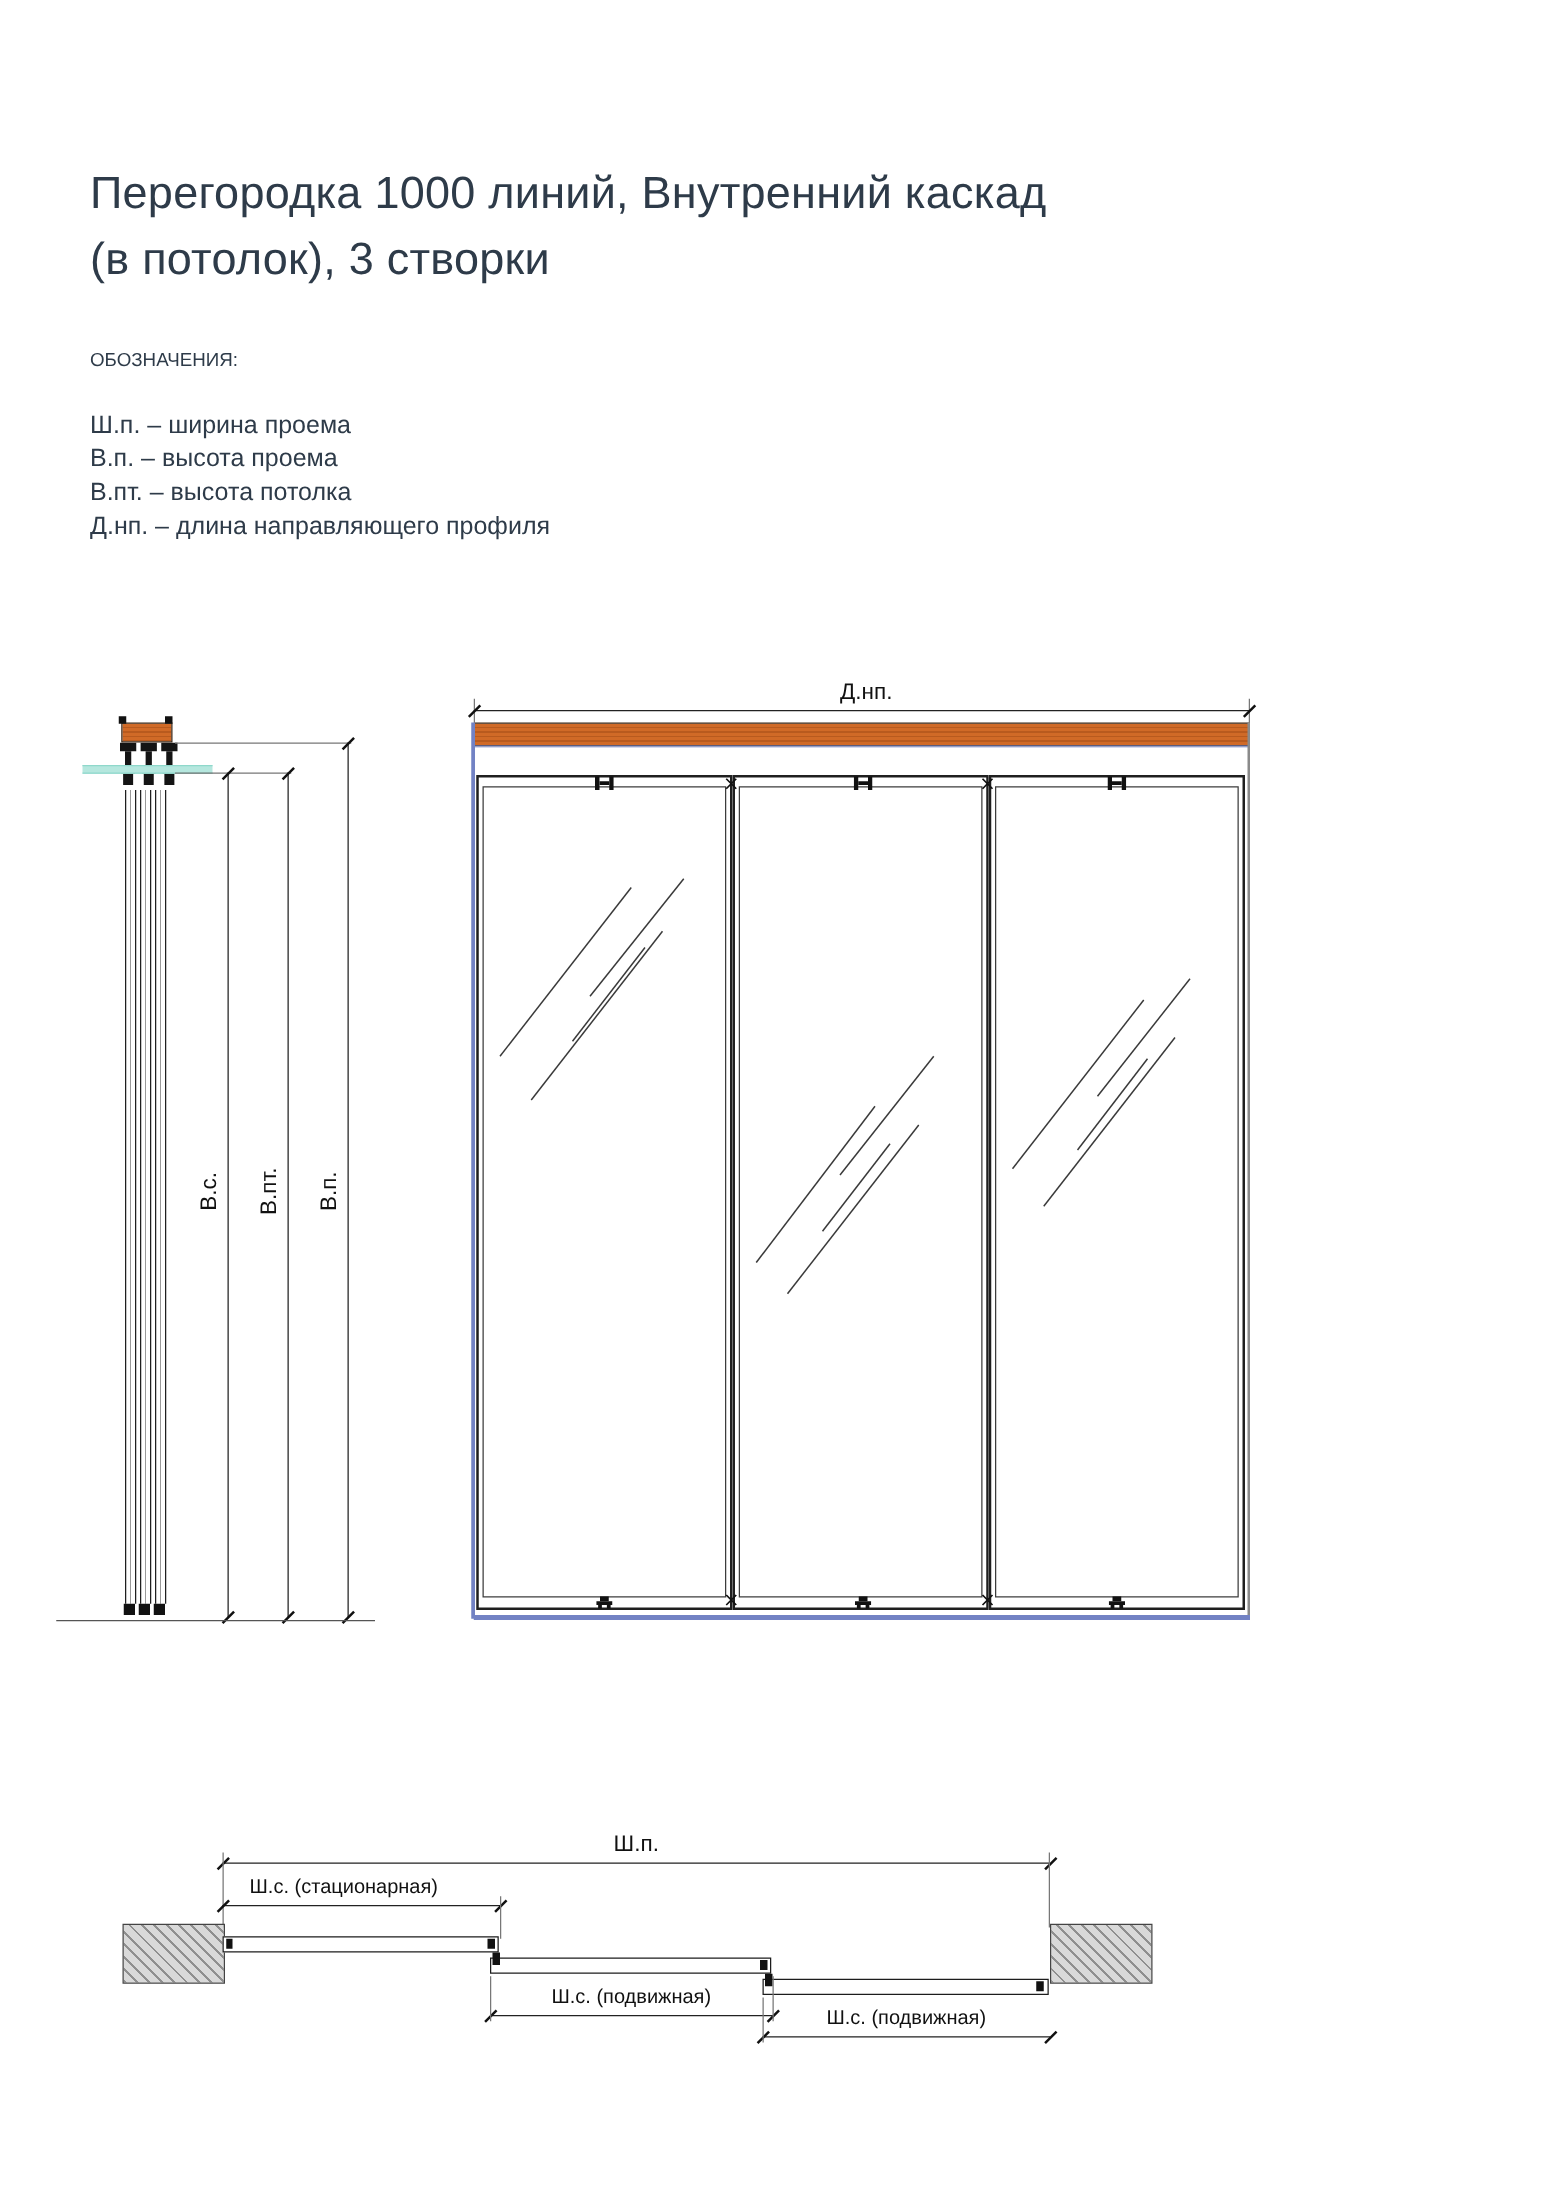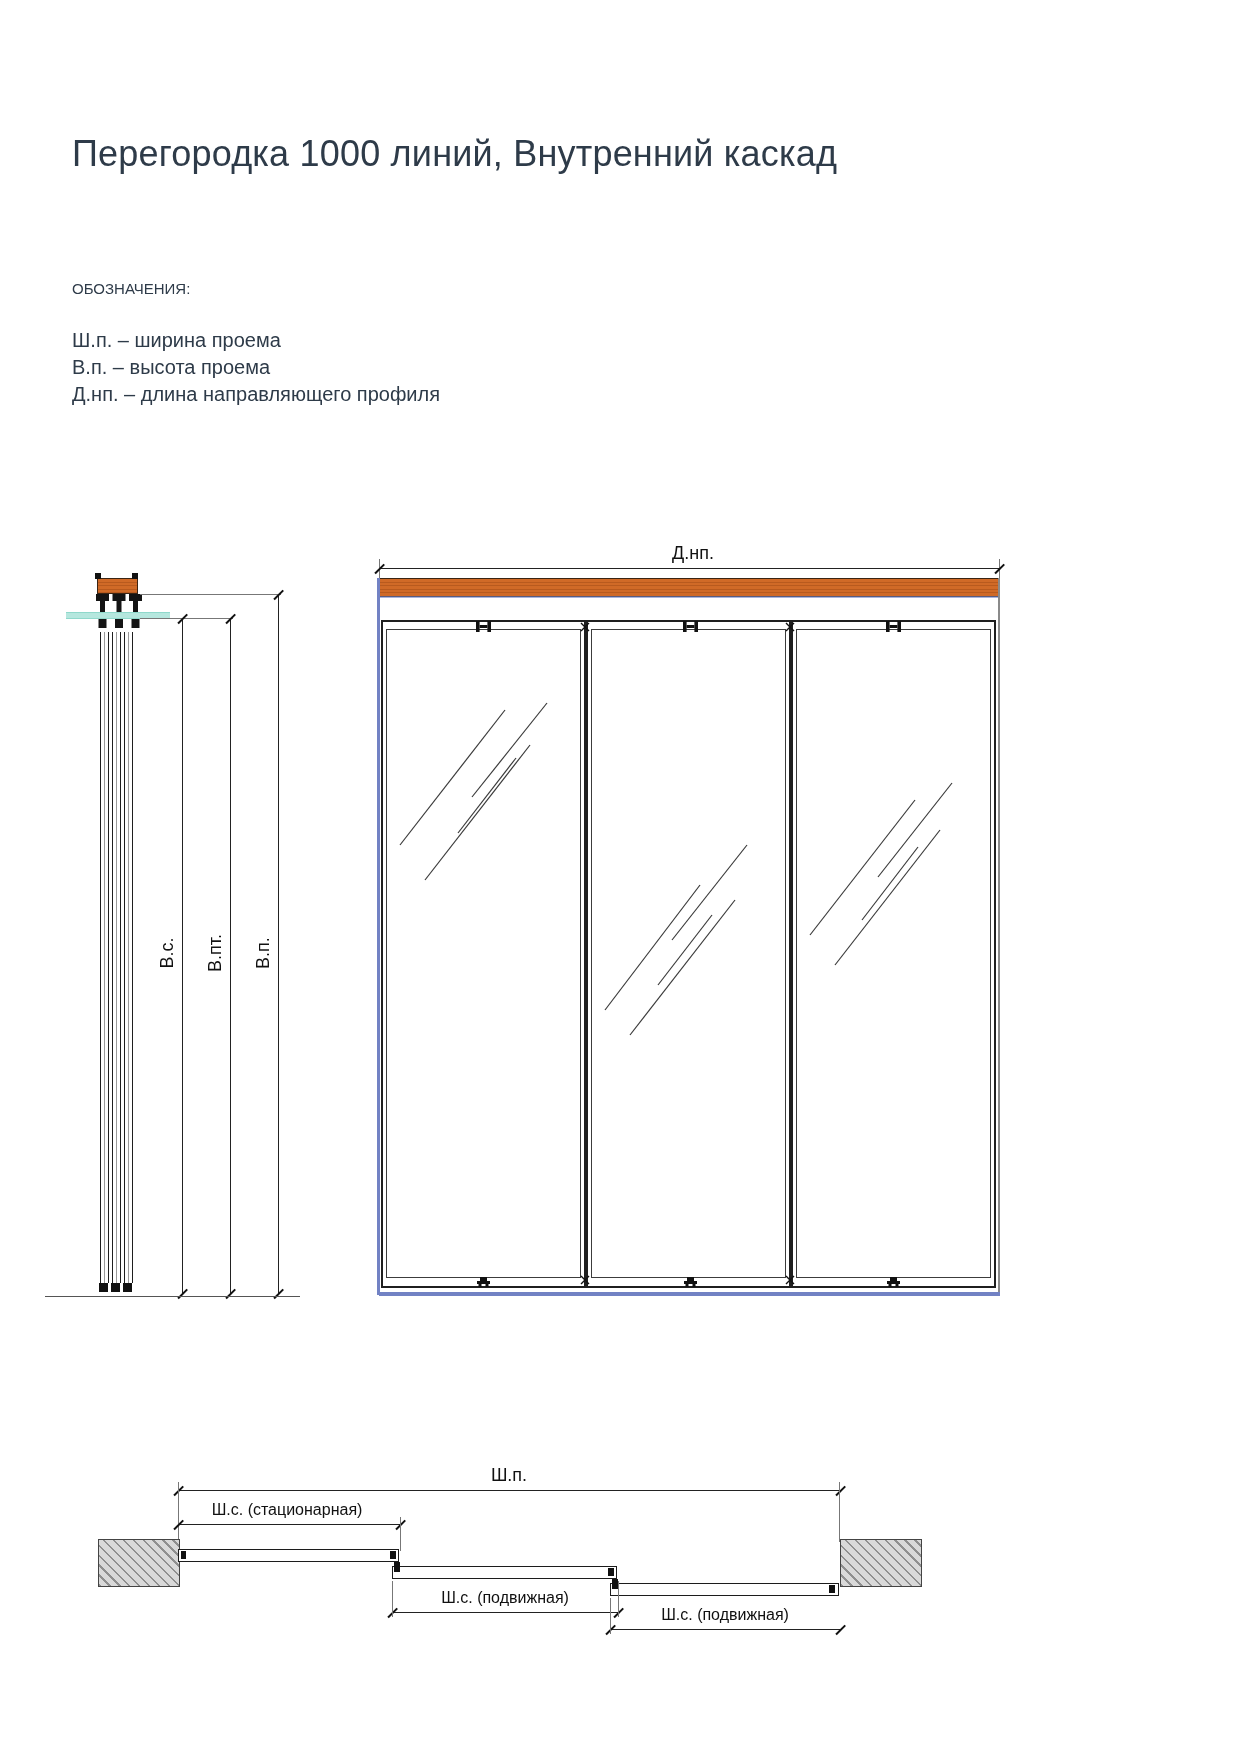--- a/index.html
+++ b/index.html
@@ -37,26 +37,28 @@
   .bar{position:absolute;height:11px;border:1.6px solid #1c1c1c;background:#fff;}
   .fit{position:absolute;background:#111;}
 </style>
 </head>
 <body>
 
 <div class="page">
 
   <div class="title">
     <span>Перегородка 1000 линий, Внутренний каскад</span><br>
+    <span>(в потолок), 3 створки</span>
   </div>
 
   <div class="legend-head">ОБОЗНАЧЕНИЯ:</div>
   <div class="def-col">
     <div>Ш.п. – ширина проема</div>
     <div>В.п. – высота проема</div>
+    <div>В.пт. – высота потолка</div>
     <div>Д.нп. – длина направляющего профиля</div>
   </div>
 
   <div class="abs" style="left:0;top:0;width:0;height:0;">
 
     <div class="rail" style="left:97px;top:543px;width:39px;height:14px;"></div>
     <div class="fit" style="left:95px;top:538px;width:6px;height:6px;"></div>
     <div class="fit" style="left:132px;top:538px;width:6px;height:6px;"></div>
 
     <svg class="abs" style="left:92px;top:559px;" width="54" height="38" viewBox="0 0 54 38">
@@ -210,21 +212,21 @@
 
   <div class="abs" style="left:0;top:0;width:0;height:0;">
 
     <div class="dimlabel" style="left:509px;top:1430px;">Ш.п.</div>
     <div class="lineh" style="left:178px;top:1455px;width:662px;"></div>
     <div class="tick" style="left:172px;top:1455px;"></div>
     <div class="tick" style="left:834px;top:1455px;"></div>
     <div class="linev ext" style="left:178px;top:1447px;height:60px;width:1px;"></div>
     <div class="linev ext" style="left:839px;top:1447px;height:60px;width:1px;"></div>
 
-    <div class="planlabel" style="left:287px;top:1466px;">Ш.с. (стационарная)</div>
+    <div class="planlabel" style="left:275px;top:1466px;">Ш.с. (стационарная)</div>
     <div class="lineh" style="left:178px;top:1489px;width:222px;"></div>
     <div class="tick" style="left:172px;top:1489px;"></div>
     <div class="tick" style="left:394px;top:1489px;"></div>
     <div class="linev ext" style="left:400px;top:1482px;height:34px;width:1px;"></div>
 
     <div class="wall" style="left:98px;top:1504px;width:80px;height:46px;"></div>
     <div class="wall" style="left:840px;top:1504px;width:80px;height:46px;"></div>
 
     <div class="bar" style="left:178px;top:1514px;width:219px;"></div>
     <div class="fit" style="left:181px;top:1516px;width:5px;height:8px;"></div>

